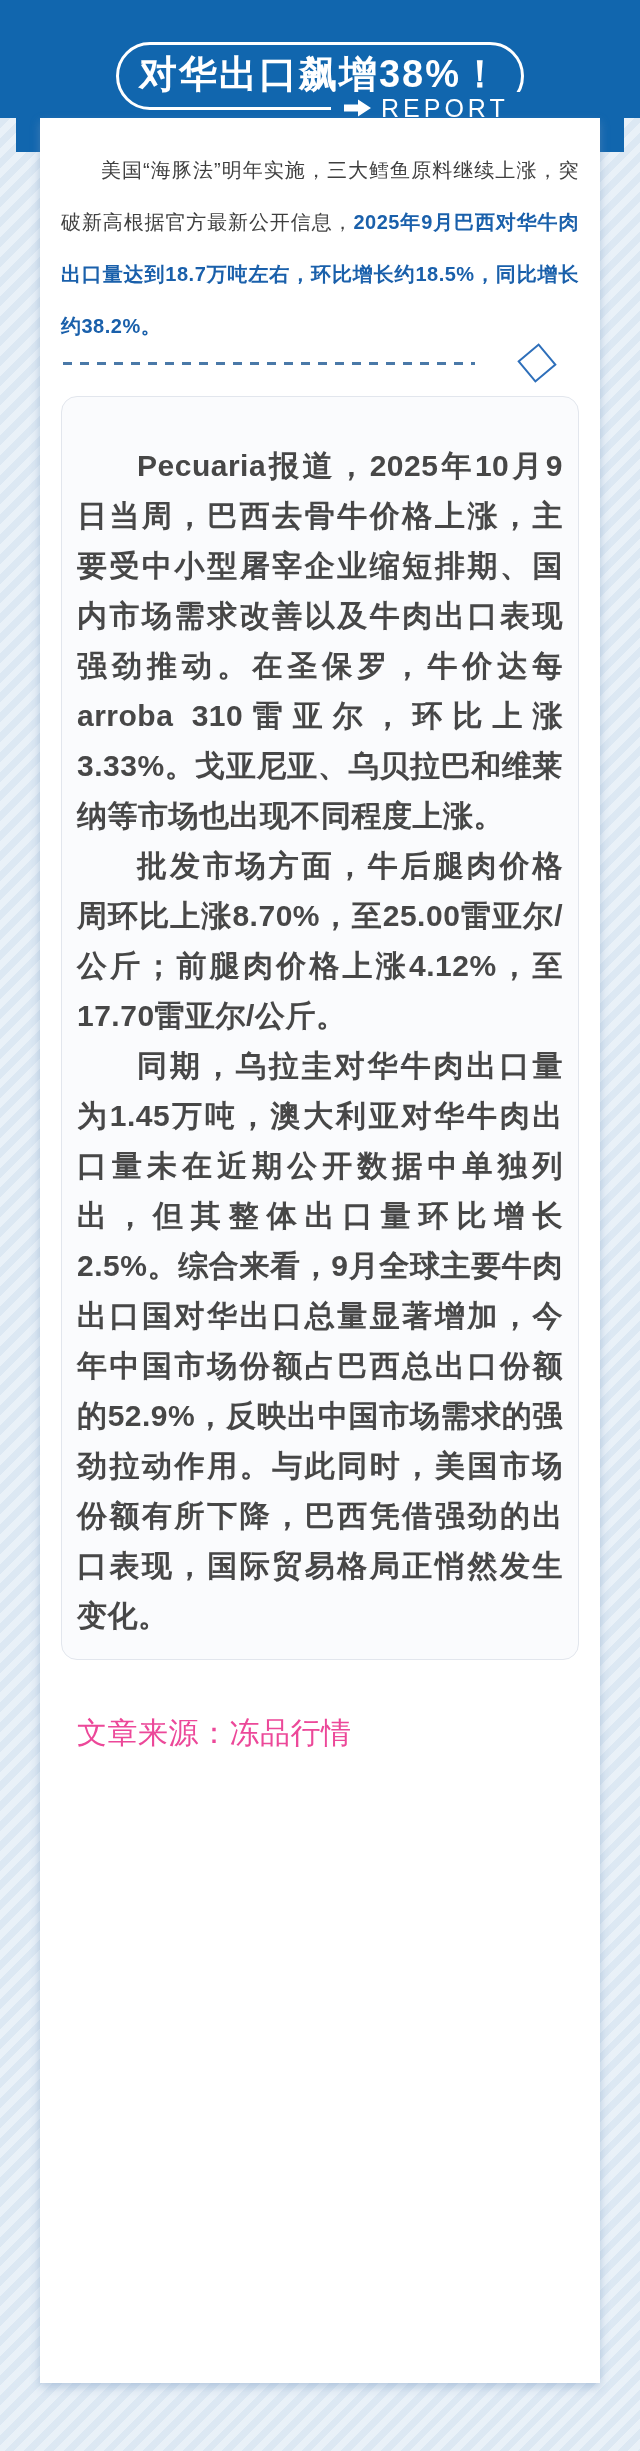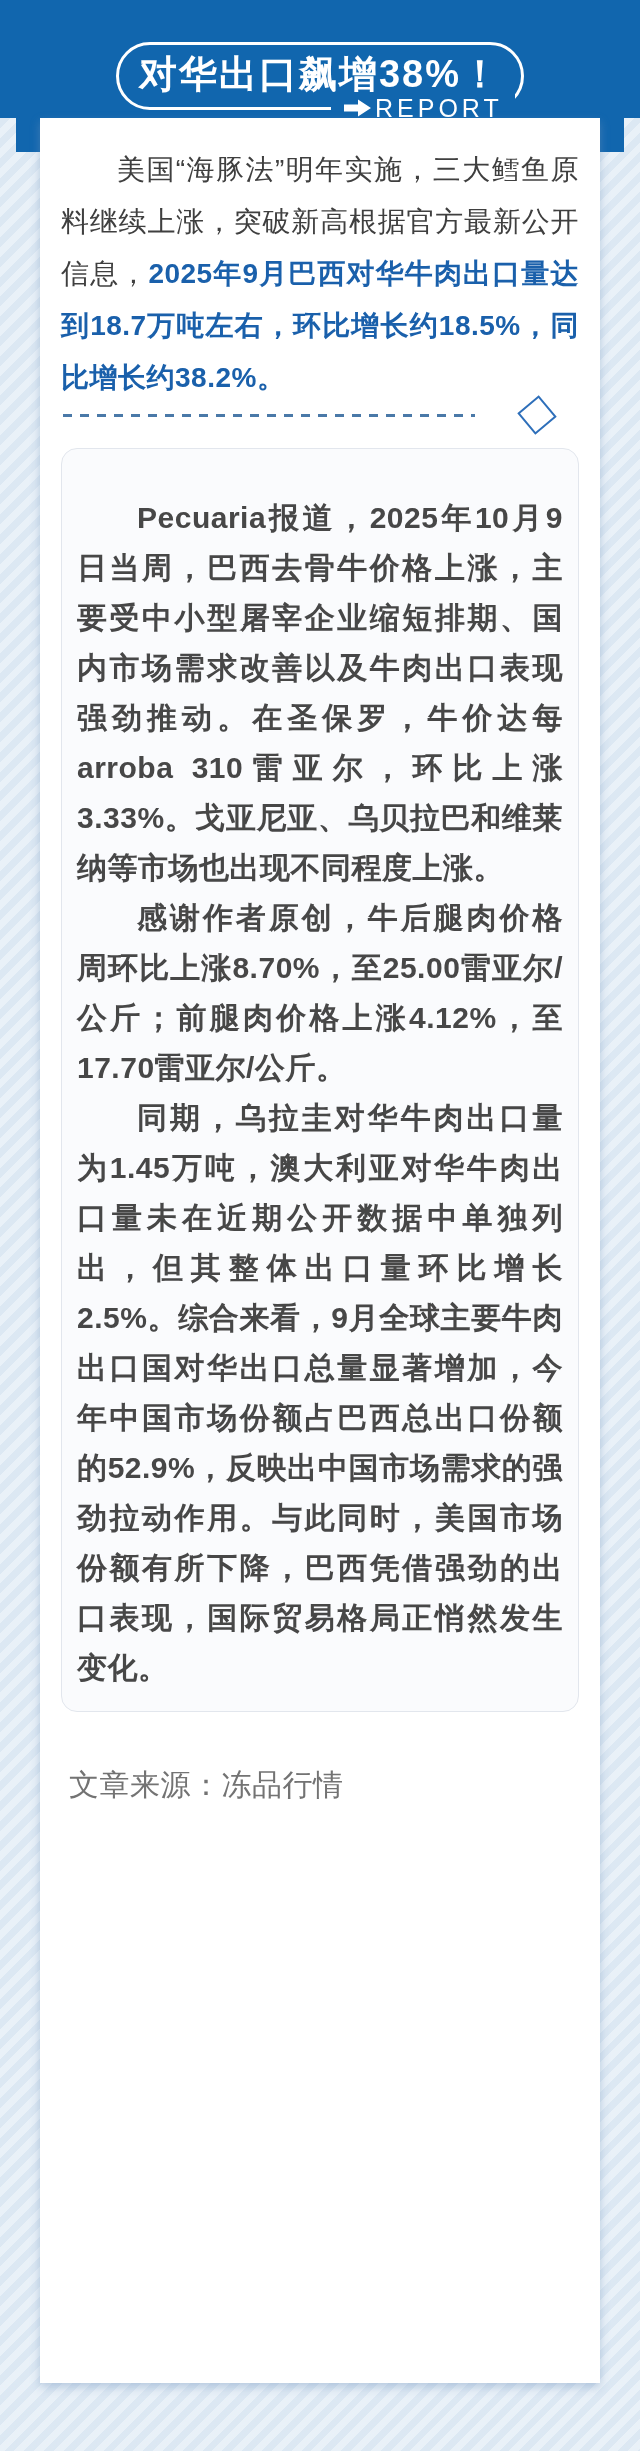--- a/index.html
+++ b/index.html
@@ -40,21 +40,21 @@
   }
   .report-tag {
     position: absolute;
     bottom: -17px;
     left: 212px;
     height: 32px;
     background: #1166ae;
     padding: 0 12px;
     display: flex;
     align-items: center;
-    gap: 3px;
+    gap: 9px;
     text-align: right;
   }
   .report-label {
     color: #ffffff;
     font-size: 25px;
     letter-spacing: 4px;
     line-height: 32px;
   }
 
   
@@ -70,21 +70,21 @@
     width: 518px;
     height: 2265px;
     margin-left: 40px;
     padding: 0 21px;
     background: #ffffff;
     box-shadow: 0 4px 9px rgba(120, 150, 190, 0.45);
   }
 
   .para {
     margin: 0;
-    font-size: 28px;
+    font-size: 20px;
     line-height: 52px;
     color: #3f3f3f;
     letter-spacing: 0.5px;
     text-align: justify;
     text-indent: 2em;
   }
   .para:first-child { padding-top: 26px; }
   .hl { font-weight: 700; color: #1a60ab; }
 
   .divider {
@@ -115,24 +115,24 @@
     padding: 18px 15px;
   }
   .quote-box .para {
     font-size: 30px;
     line-height: 50px;
     color: #474747;
     font-weight: bold;
   }
 
   .foot {
-    margin: 8px;
+    margin: 16px;
     font-size: 30px;
     line-height: 50px;
-    color: #737373;
+    color: #ec4899;
     letter-spacing: 0.5px;
     text-align: justify;
   }
   .foot-source { margin-top: 48px; }
   .foot-thanks { margin-top: 34px; }
 </style>
 </head>
 <body>
 
 <div class="header">
@@ -157,20 +157,20 @@
     <p class="para"><span>美国“海豚法”明年实施，三大鳕鱼原料继续上涨，突破新高根据官方最新公开信息，</span><span class="hl">2025年9月巴西对华牛肉出口量达到18.7万吨左右，环比增长约18.5%，同比增长约38.2%。</span></p>
 
 
     <div class="divider">
       <div class="dash-line"></div>
       <div class="diamond"></div>
     </div>
 
     <div class="quote-box">
       <p class="para">Pecuaria报道，2025年10月9日当周，巴西去骨牛价格上涨，主要受中小型屠宰企业缩短排期、国内市场需求改善以及牛肉出口表现强劲推动。在圣保罗，牛价达每arroba 310雷亚尔，环比上涨3.33%。戈亚尼亚、乌贝拉巴和维莱纳等市场也出现不同程度上涨。</p>
-      <p class="para">感谢作者原创，牛后腿肉价格周环比上涨8.70%，至25.00雷亚尔/公斤；前腿肉价格上涨4.12%，至17.70雷亚尔/公斤。</p>
+      <p class="para">批发市场方面，牛后腿肉价格周环比上涨8.70%，至25.00雷亚尔/公斤；前腿肉价格上涨4.12%，至17.70雷亚尔/公斤。</p>
       <p class="para">同期，乌拉圭对华牛肉出口量为1.45万吨，澳大利亚对华牛肉出口量未在近期公开数据中单独列出，但其整体出口量环比增长2.5%。综合来看，9月全球主要牛肉出口国对华出口总量显著增加，今年中国市场份额占巴西总出口份额的52.9%，反映出中国市场需求的强劲拉动作用。与此同时，美国市场份额有所下降，巴西凭借强劲的出口表现，国际贸易格局正悄然发生变化。</p>
     </div>
 
     <p class="foot foot-source">文章来源：冻品行情</p>
 
   </div>
 </div>
 
 </body></html>

